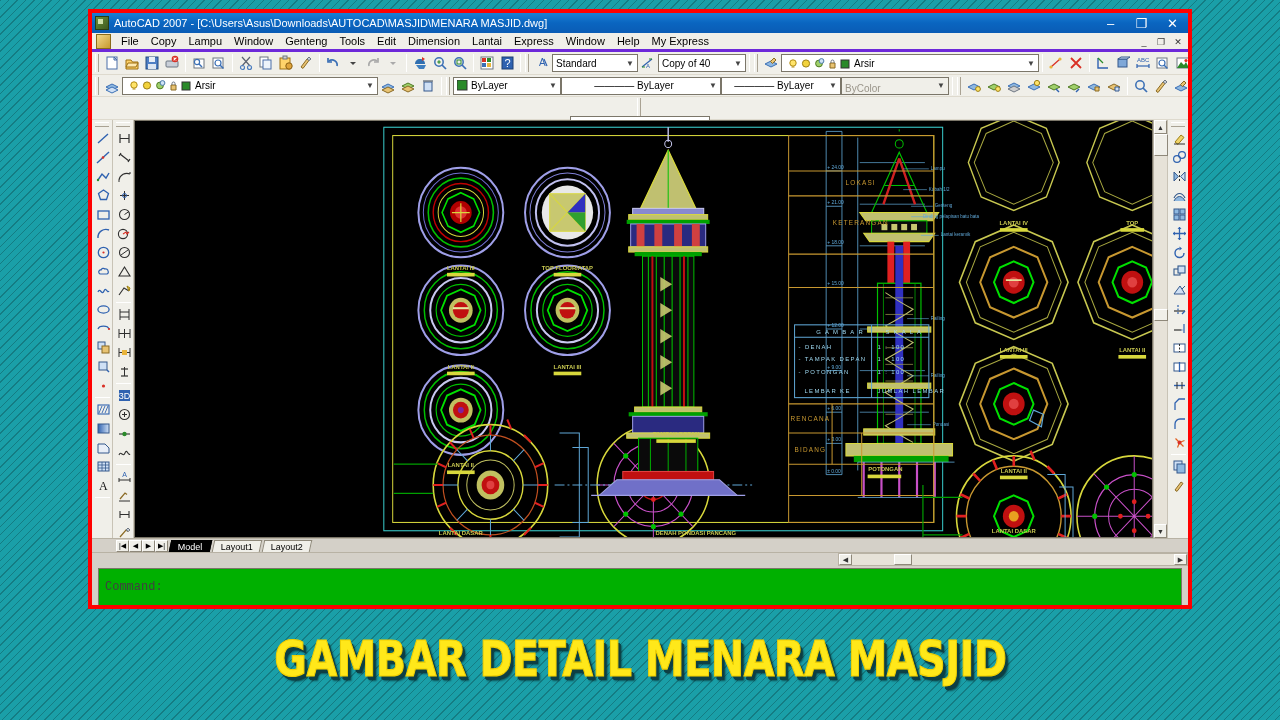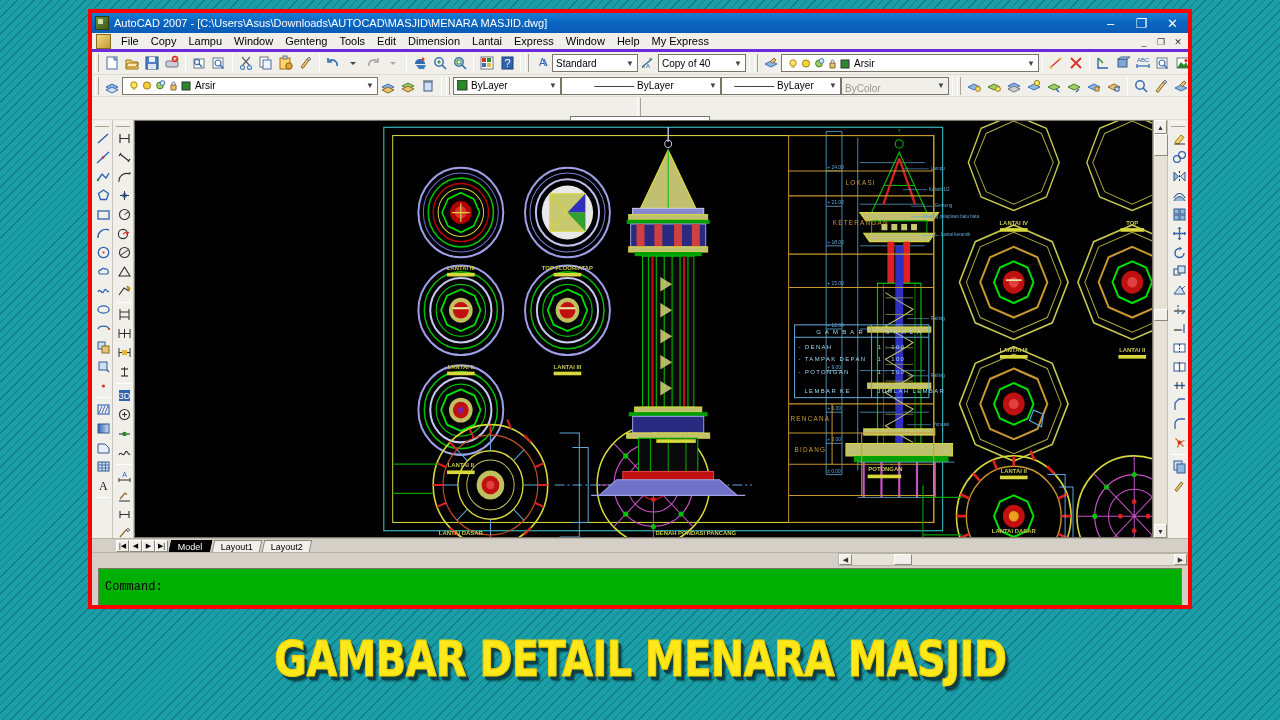--- a/index.html
+++ b/index.html
@@ -208,21 +208,21 @@
   .sb-thumb-h { position: absolute; top: 0; left: 42px; width: 18px; height: 11px;
     background: #f0efe9; border: 1px solid #fff;
     border-right-color: #8e887a; border-bottom-color: #8e887a; }
 
   
   #cmdline {
     height: 42px; margin: 2px 6px 1px 6px;
     background: #00b000;
     border: 1px solid #7b7669;
     border-top-color: #7b7669; border-left-color: #7b7669;
-    color: #000000;
+    color: #404040;
     font-family: "Liberation Mono", monospace;
     font-size: 12px;
     padding: 11px 0 0 6px;
     overflow: hidden;
   }
   #cmd-text { white-space: pre; }
 
   
   #caption {
     position: absolute;

